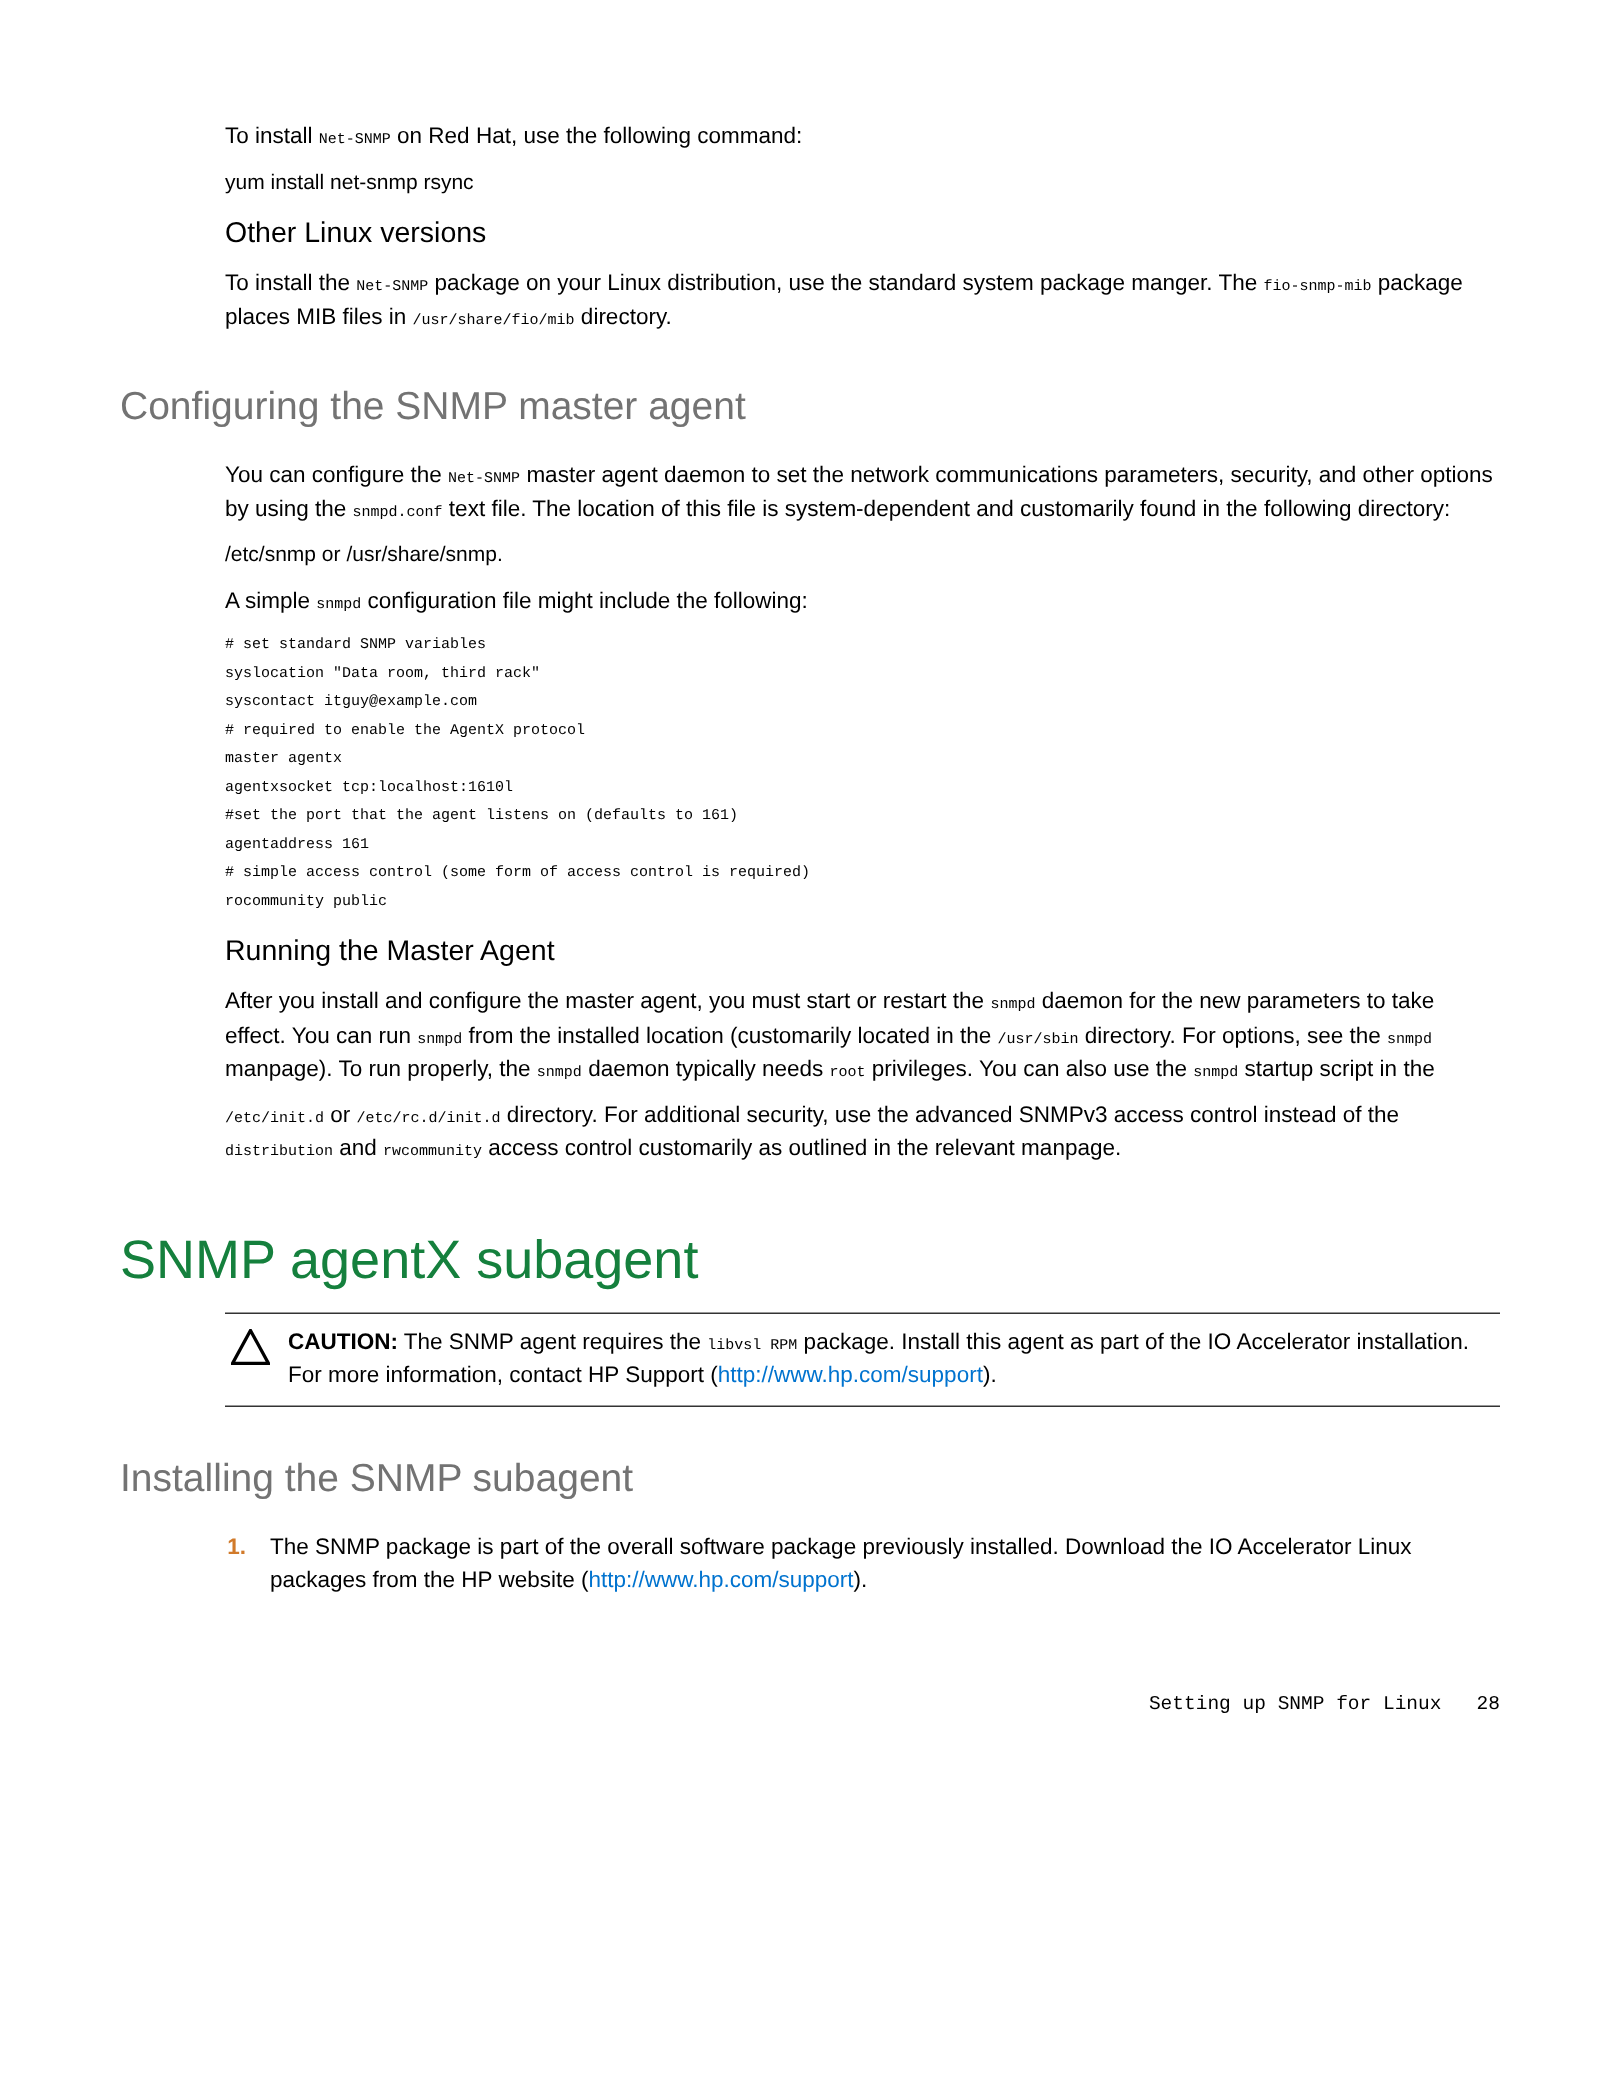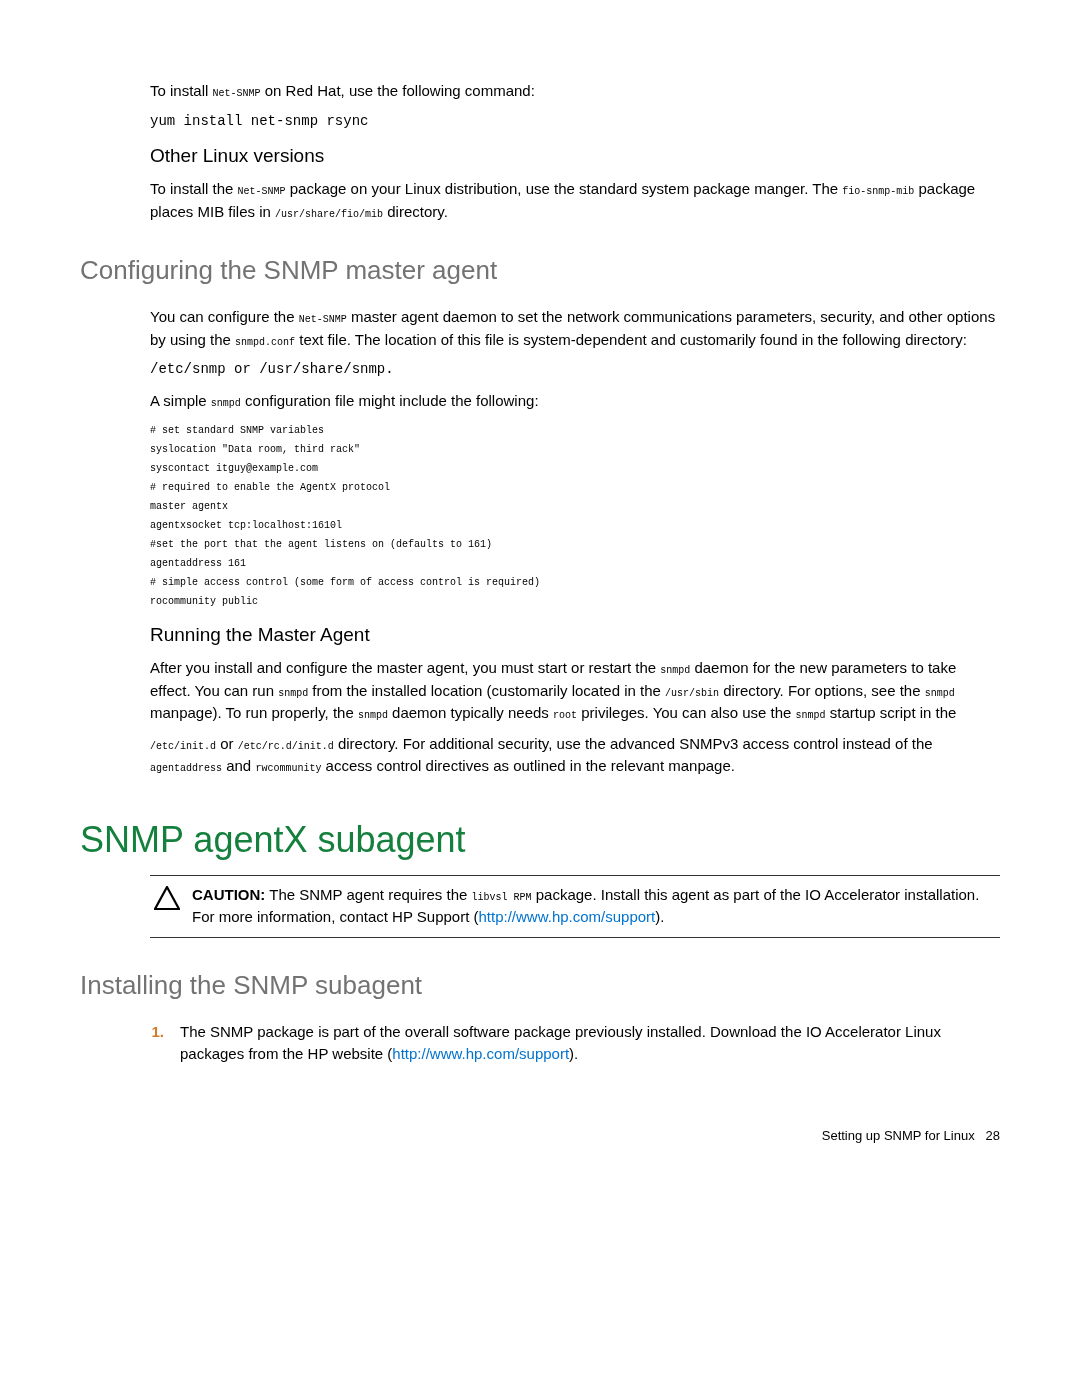--- a/index.html
+++ b/index.html
@@ -52,21 +52,21 @@
       font-size: 10px;
     }
     .code-block {
       font-family: "Courier New", Courier, monospace;
       font-size: 10px;
       margin-bottom: 10px;
       line-height: 1.9;
       white-space: pre-line;
     }
     .code-line {
-      font-family: Liberation Mono, monospace;
+      font-family: Liberation Sans, sans-serif;
       font-size: 14px;
       margin-bottom: 10px;
     }
     .caution-box {
       display: flex;
       align-items: flex-start;
       gap: 12px;
       border-top: 1px solid #333;
       border-bottom: 1px solid #333;
       padding: 8px 4px;
@@ -98,20 +98,21 @@
       text-align: right;
     }
     .list-text {
       flex: 1;
     }
     .footer {
       text-align: right;
       font-size: 13px;
       margin-top: 60px;
       color: #000;
+      font-family: Liberation Mono, monospace;
     }
   </style>
 </head>
 <body>
 
 <div class="content">
   <p>
     <span>To install </span><span class="code-inline">Net-SNMP</span><span> on Red Hat, use the following command:</span>
   </p>
   <p class="code-line">yum install net-snmp rsync</p>
@@ -138,21 +139,21 @@
 agentxsocket tcp:localhost:1610l
 #set the port that the agent listens on (defaults to 161)
 agentaddress 161
 # simple access control (some form of access control is required)
 rocommunity public</div>
   <p class="bold-sub">Running the Master Agent</p>
   <p>
     <span>After you install and configure the master agent, you must start or restart the </span><span class="code-inline">snmpd</span><span> daemon for the new parameters to take effect. You can run </span><span class="code-inline">snmpd</span><span> from the installed location (customarily located in the </span><span class="code-inline">/usr/sbin</span><span> directory. For options, see the </span><span class="code-inline">snmpd</span><span> manpage). To run properly, the </span><span class="code-inline">snmpd</span><span> daemon typically needs </span><span class="code-inline">root</span><span> privileges. You can also use the </span><span class="code-inline">snmpd</span><span> startup script in the</span>
   </p>
   <p>
-    <span class="code-inline">/etc/init.d</span><span> or </span><span class="code-inline">/etc/rc.d/init.d</span><span> directory. For additional security, use the advanced SNMPv3 access control instead of the </span><span class="code-inline">agentaddress</span><span> and </span><span class="code-inline">rwcommunity</span><span> access control directives as outlined in the relevant manpage.</span>
+    <span class="code-inline">/etc/init.d</span><span> or </span><span class="code-inline">/etc/rc.d/init.d</span><span> directory. For additional security, use the advanced SNMPv3 access control instead of the </span><span class="code-inline">distribution</span><span> and </span><span class="code-inline">rwcommunity</span><span> access control customarily as outlined in the relevant manpage.</span>
   </p>
 </div>
 
 <h1 class="h1-blue">SNMP agentX subagent</h1>
 <div class="content">
   <div class="caution-box">
     <div class="caution-icon">
       <svg width="26" height="24" viewBox="0 0 26 24">
         <path d="M13 1 L25 23 L1 23 Z" fill="none" stroke="#000" stroke-width="2.2" stroke-linejoin="miter"></path>
       </svg>

